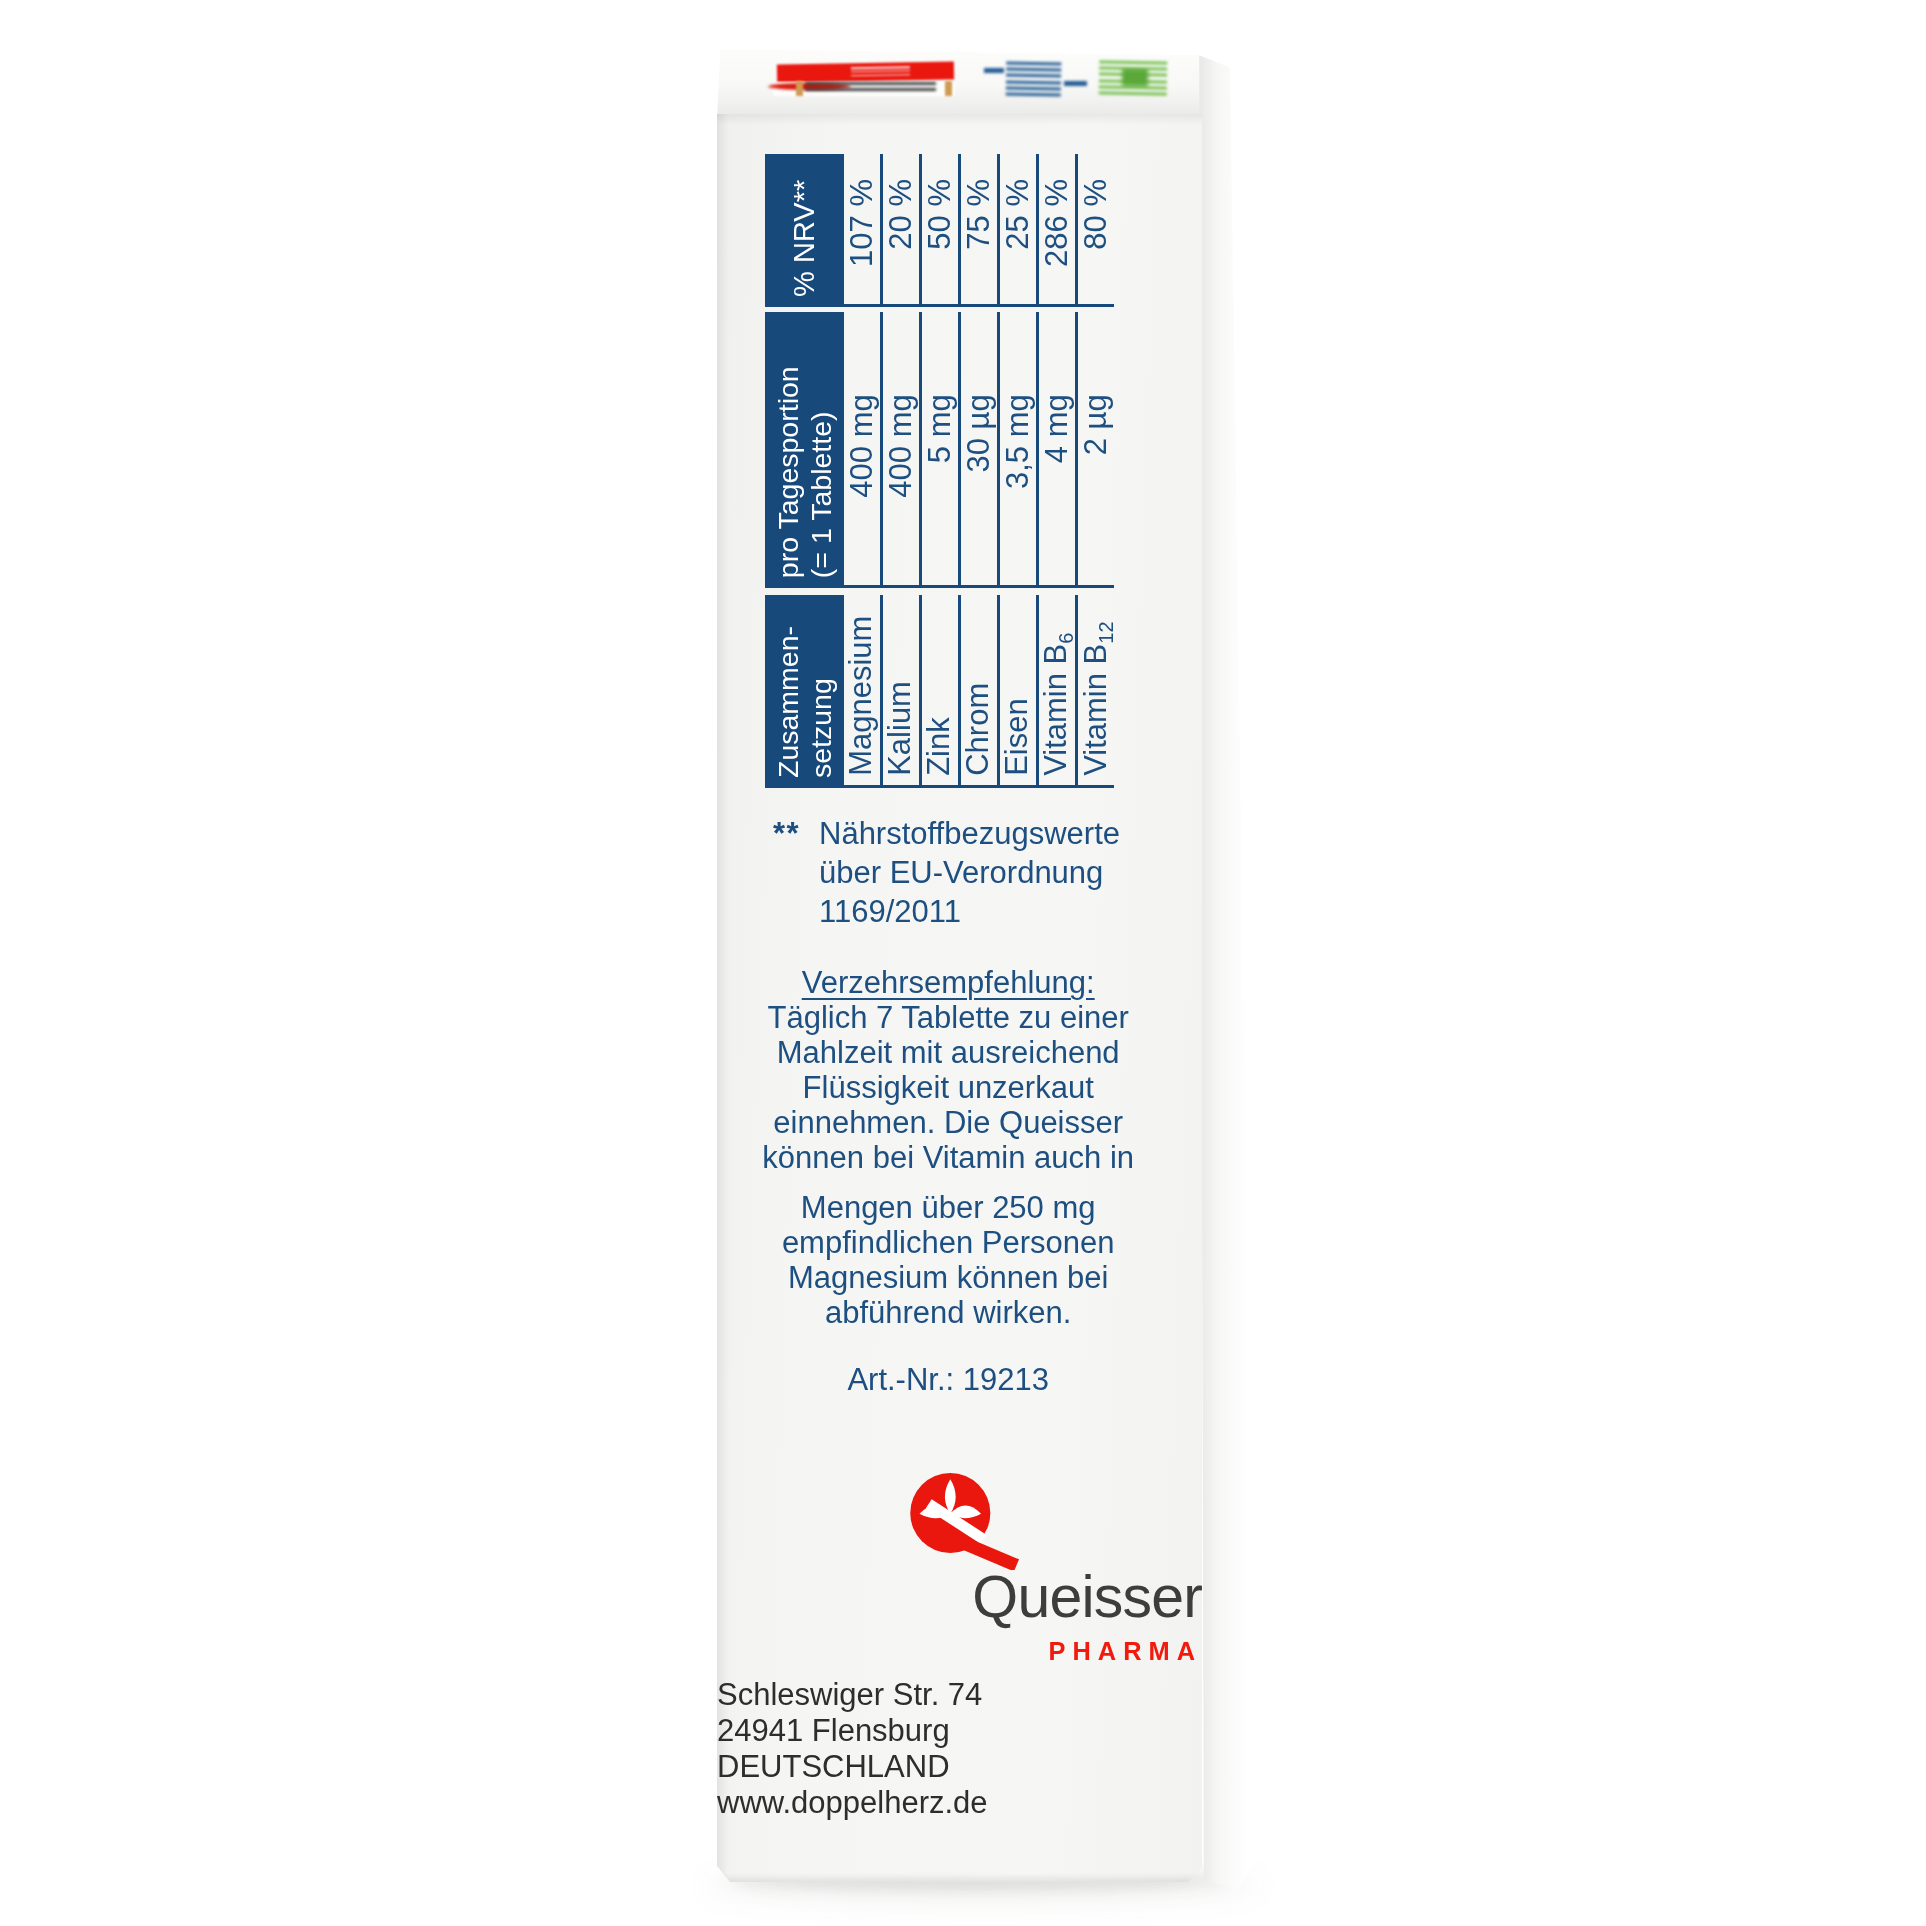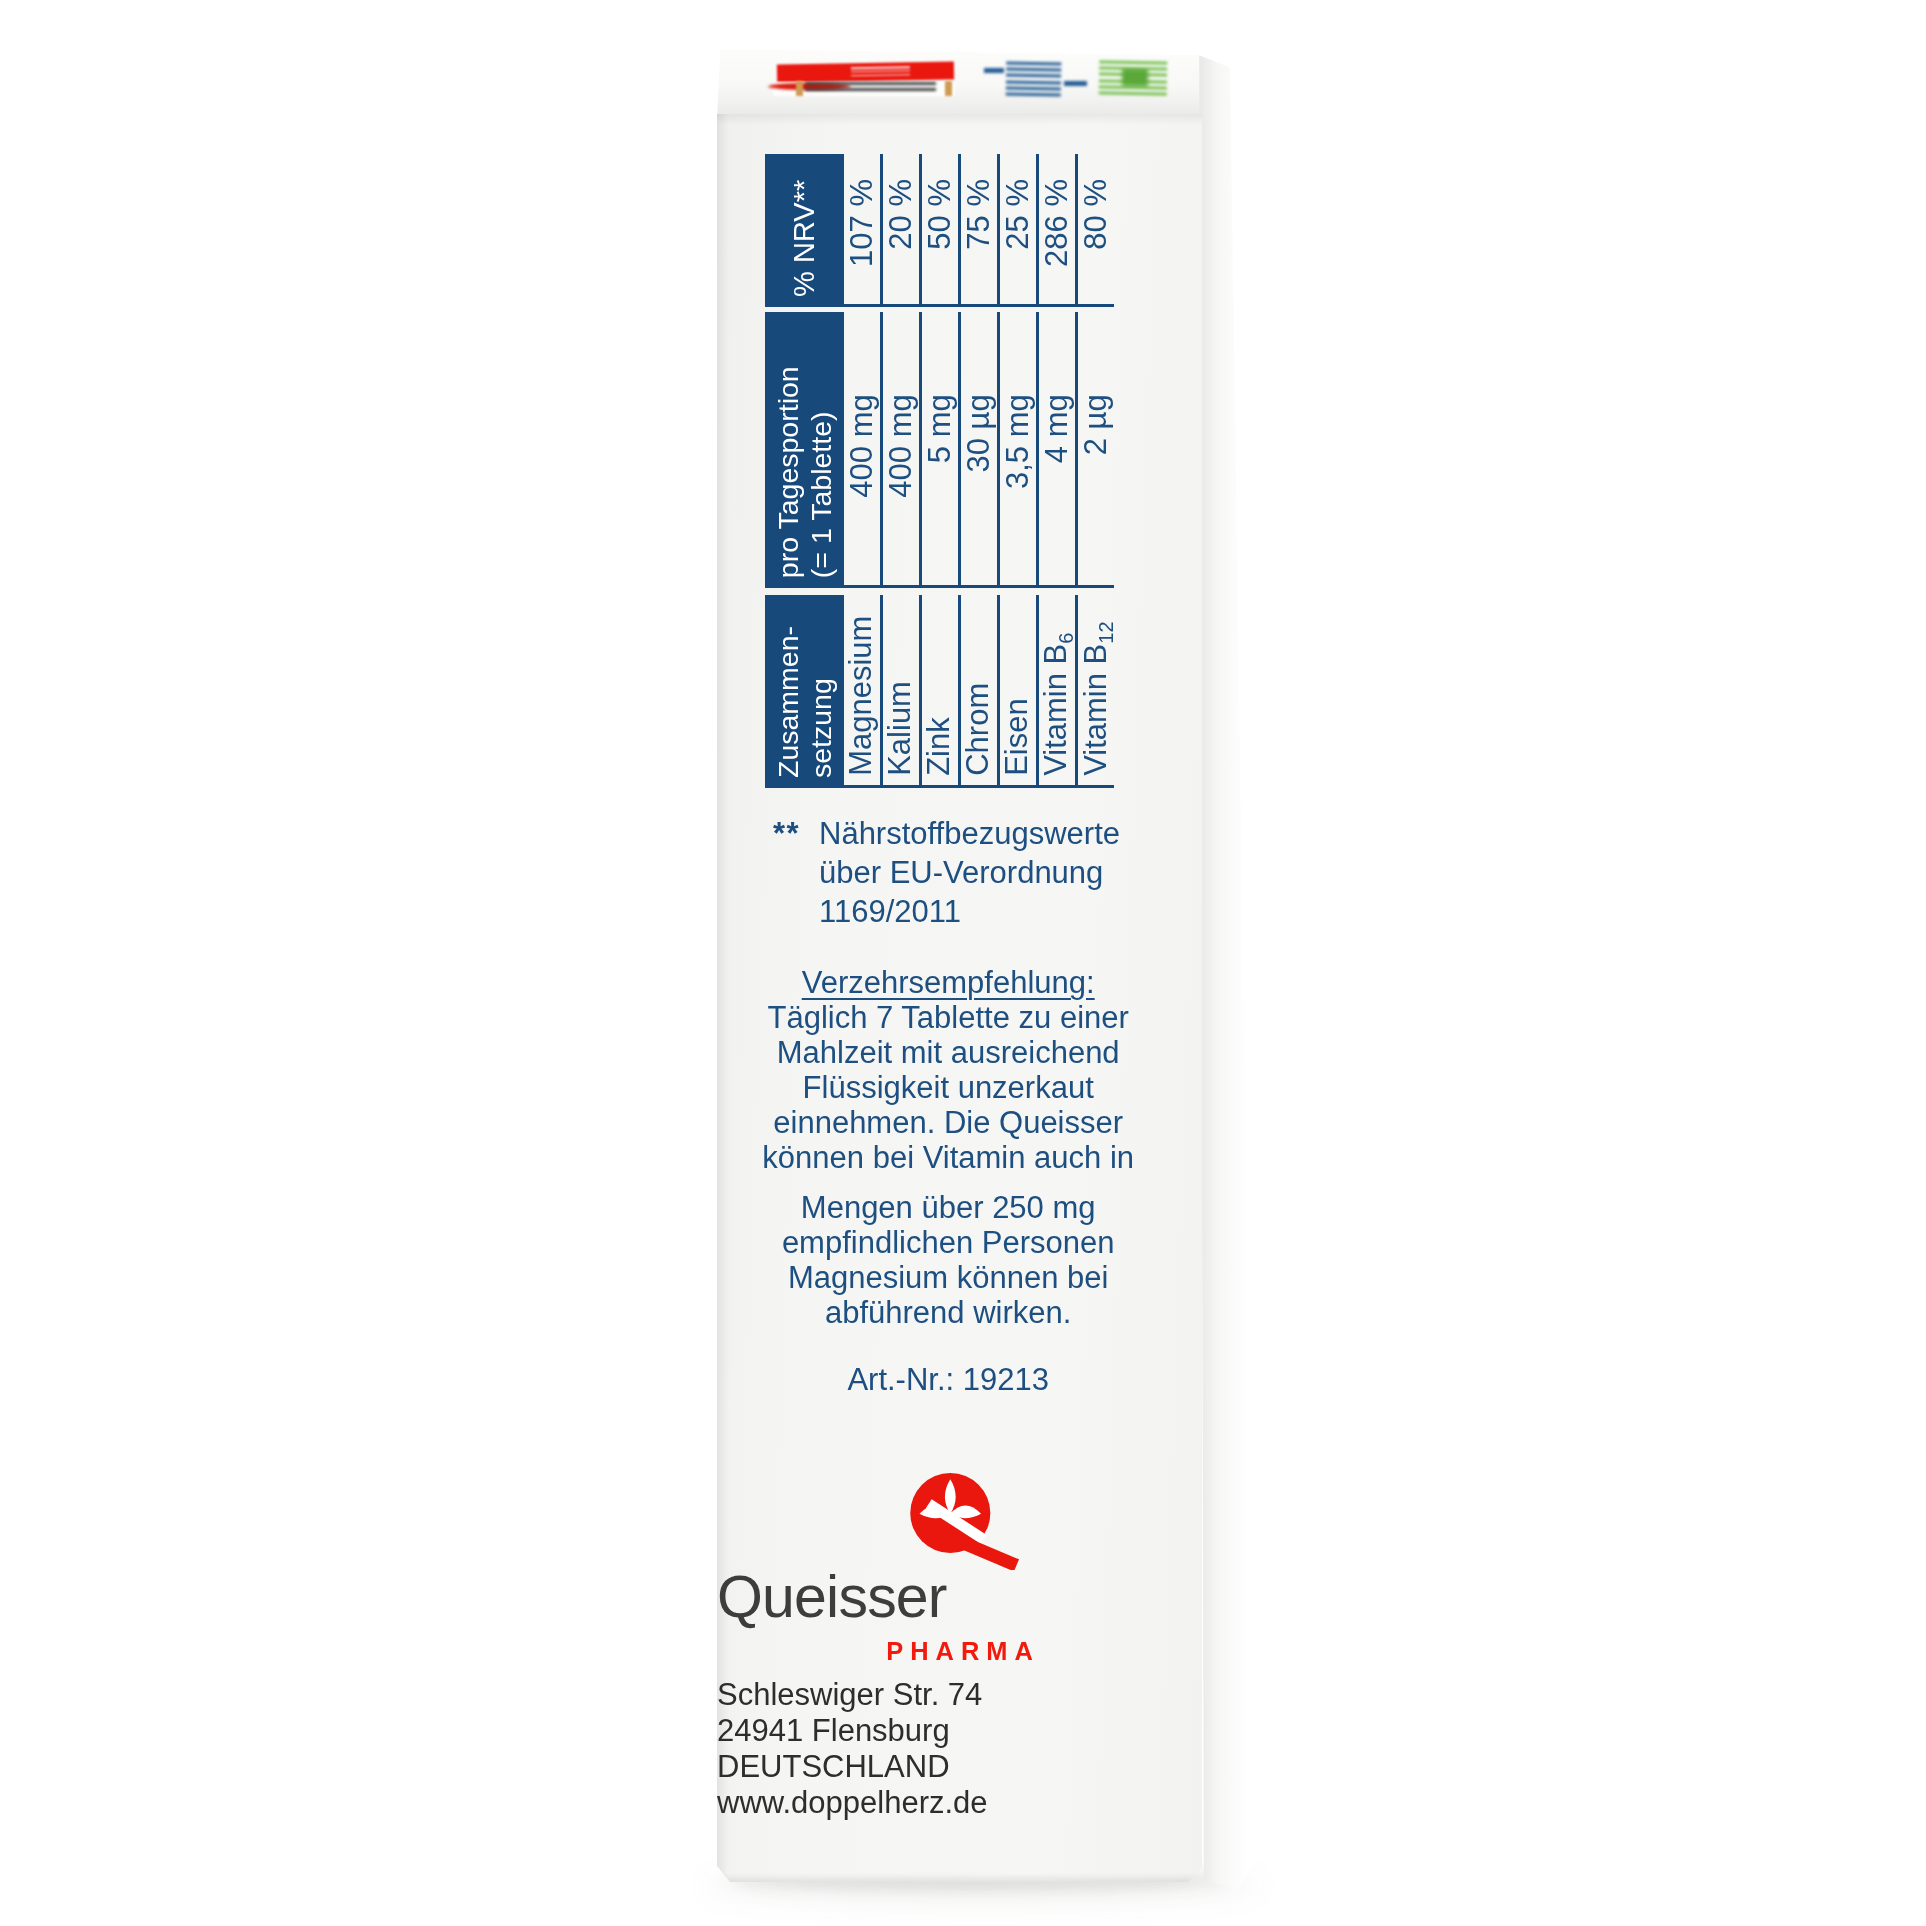--- a/index.html
+++ b/index.html
@@ -79,23 +79,23 @@
   .footnote .marker{width:46px;font-weight:700;letter-spacing:1.5px;}
 
   .copy{position:absolute;left:7.7px;top:851px;width:447px;text-align:center;
     font-size:31px;line-height:35px;color:var(--text-blue,#1d4f80);white-space:nowrap;}
   .copy .heading{text-decoration:underline;text-decoration-thickness:2.3px;text-underline-offset:4.6px;}
   .para2{margin-top:15.4px;}
   .artnr{margin-top:32px;}
 
   
   .logo-mark{position:absolute;left:193px;top:1359px;width:116px;height:97px;}
-  .brand-name{position:absolute;left:0;width:100%;top:1452px;text-align:left;
+  .brand-name{position:absolute;left:0;width:100%;top:1452px;text-align:right;
     font-size:59px;line-height:62px;font-weight:400;color:#3d3d3b;letter-spacing:-0.8px;}
-  .brand-division{position:absolute;left:0;width:100%;top:1522px;text-align:center;
+  .brand-division{position:absolute;left:0;width:100%;top:1522px;text-align:right;
     font-size:25.4px;line-height:31px;font-weight:700;letter-spacing:7px;padding-left:7px;
     box-sizing:border-box;color:var(--pharma-red,#f11a0d);}
   .address{position:absolute;left:0;width:100%;top:1563px;text-align:left;
     font-size:31px;line-height:36px;color:var(--address-black,#2d2d2b);white-space:nowrap;}
 </style>
 </head>
 <body>
 
 <div class="scene">
 

